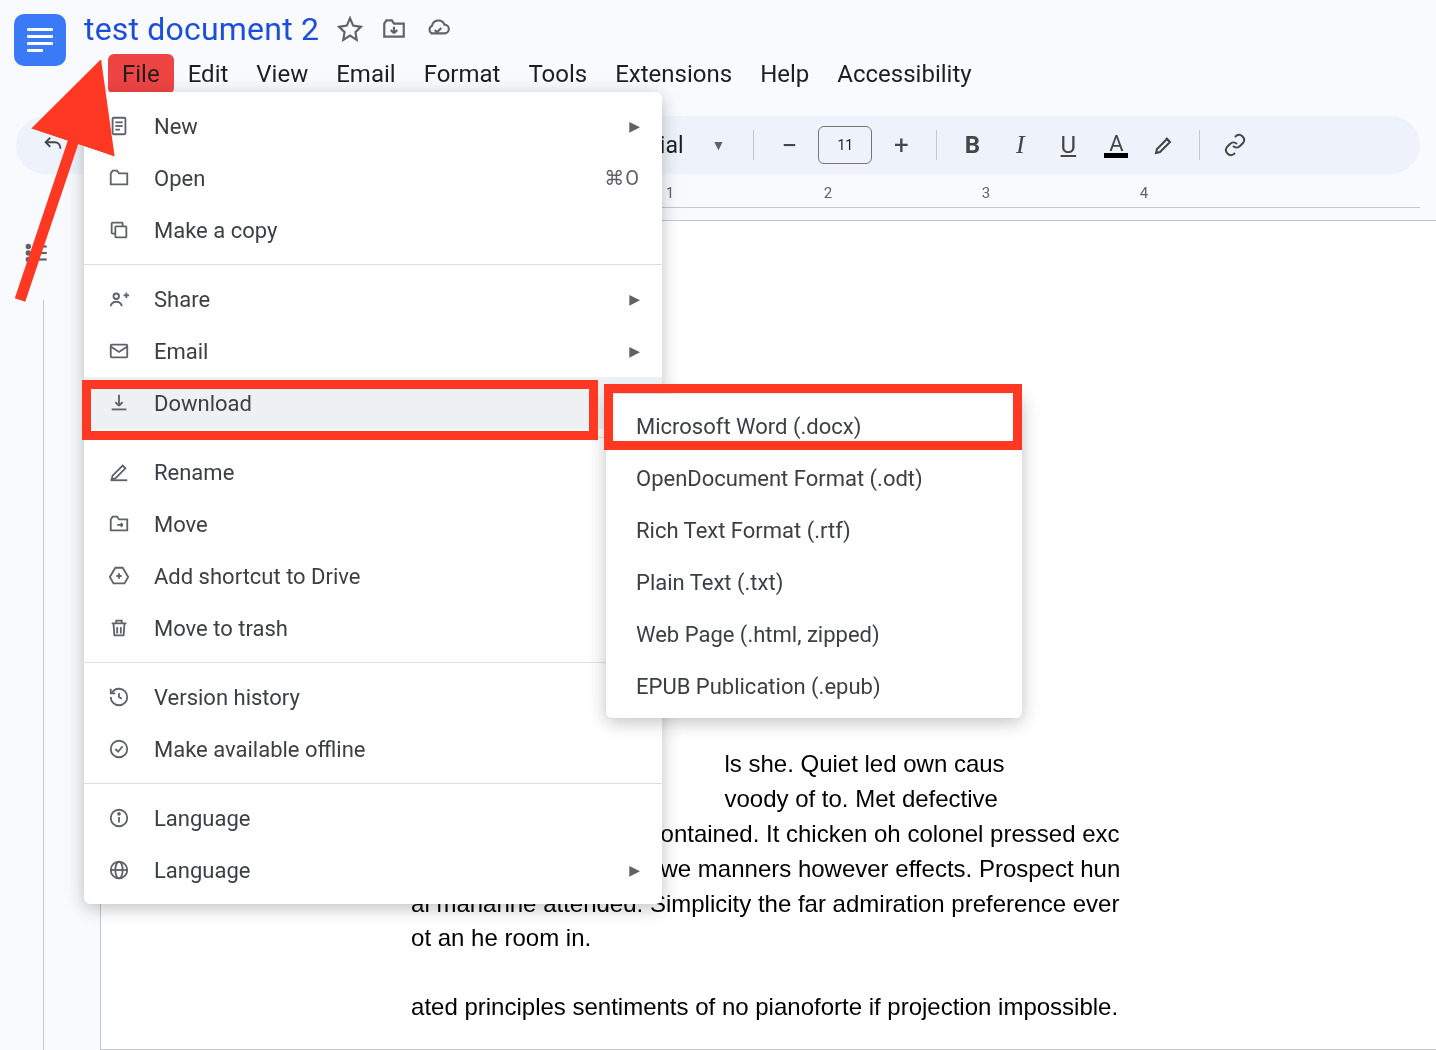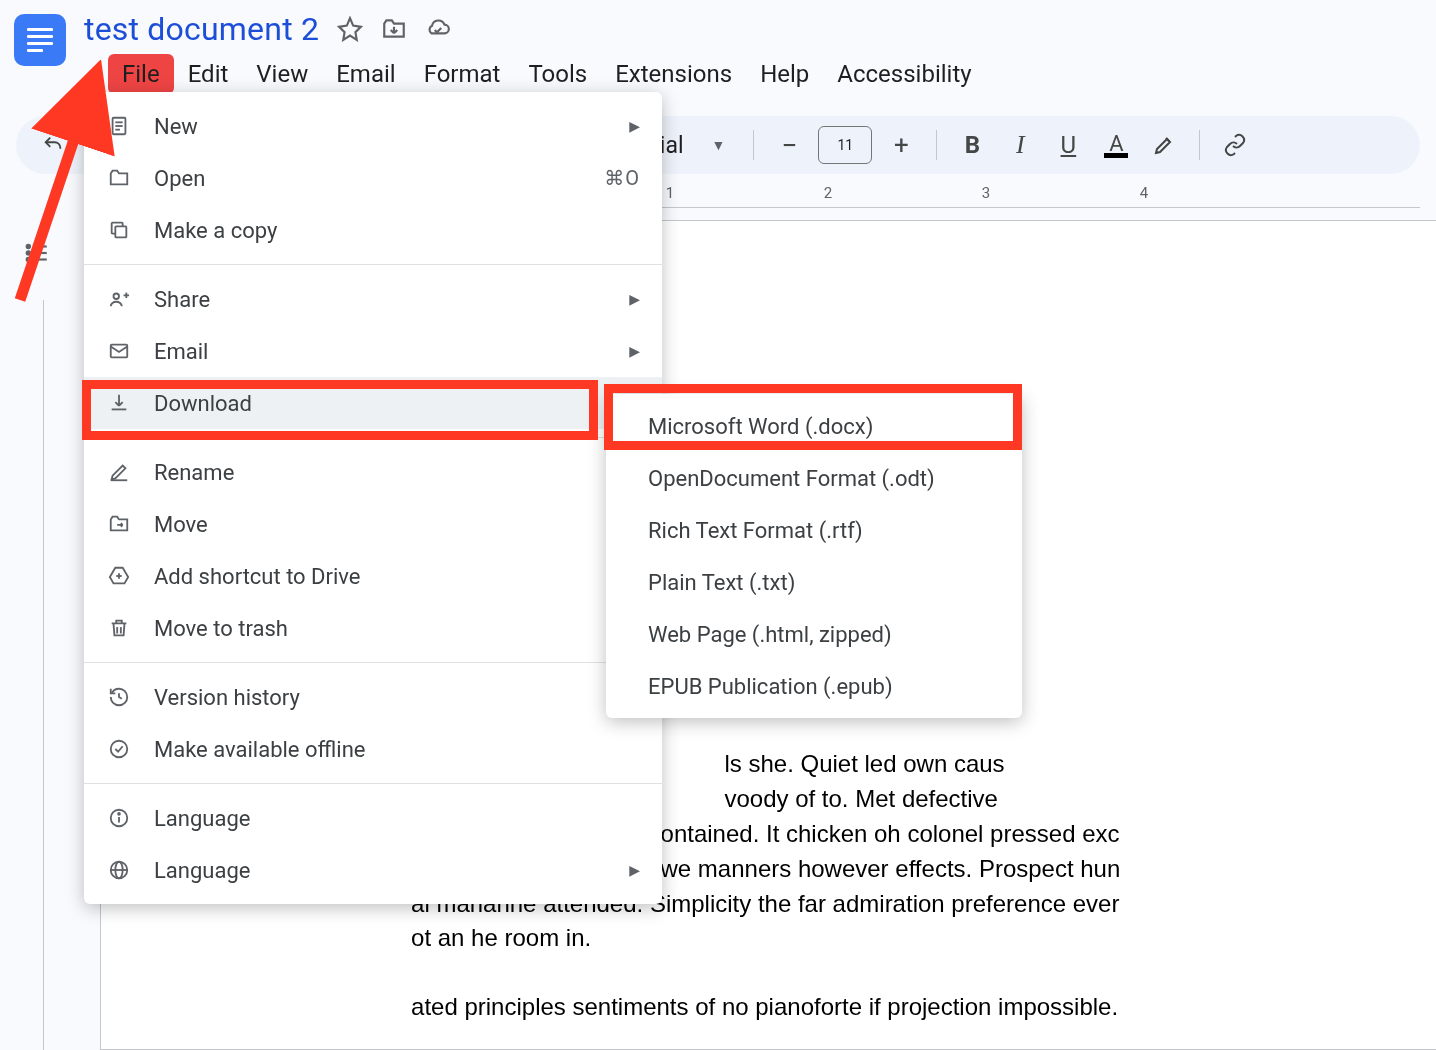--- a/index.html
+++ b/index.html
@@ -146,21 +146,21 @@
   .dd-shortcut{margin-left:auto;color:#5f6368;font-size:20px;letter-spacing:1px;}
   .dd-sep{height:1px;background:#e0e0e0;margin:8px 0;}
   
   .submenu {
     position:absolute;
     left:606px; top:394px;
     width:416px;
     background:#fff;
     border-radius:6px;
     box-shadow:0 4px 18px rgba(0,0,0,0.25);
-    padding:6px 16px;
+    padding:6px 4px;
     z-index:21;
   }
   .sub-item{
     height:52px;display:flex;align-items:center;
     padding:0 26px;font-size:22px;color:#3c4043;cursor:pointer;
   }
   
   .red-box{position:absolute;border:9px solid #ff3824;z-index:40;pointer-events:none;}
   .arrow-svg{position:absolute;z-index:41;pointer-events:none;}
 </style>

